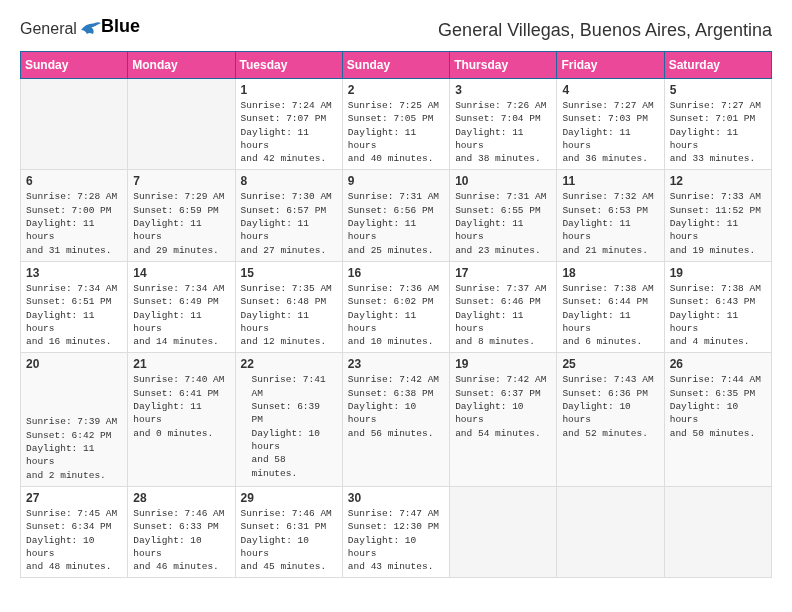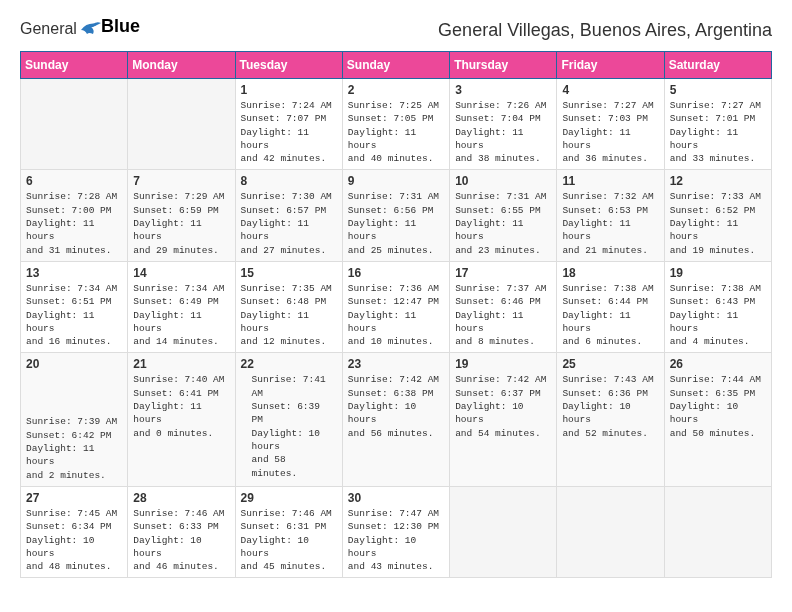--- a/index.html
+++ b/index.html
@@ -189,21 +189,21 @@
         <td>
           <span class="day-number">11</span>
           <div class="day-info" style="white-space: pre-line;">Sunrise: 7:32 AM
 Sunset: 6:53 PM
 Daylight: 11 hours
 and 21 minutes.</div>
         </td>
         <td>
           <span class="day-number">12</span>
           <div class="day-info" style="white-space: pre-line;">Sunrise: 7:33 AM
-Sunset: 6:52 PM
+Sunset: 11:52 PM
 Daylight: 11 hours
 and 19 minutes.</div>
         </td>
       </tr>
       <tr>
         <td>
           <span class="day-number">13</span>
           <div class="day-info" style="white-space: pre-line;">Sunrise: 7:34 AM
 Sunset: 6:51 PM
 Daylight: 11 hours
@@ -219,21 +219,21 @@
         <td>
           <span class="day-number">15</span>
           <div class="day-info" style="white-space: pre-line;">Sunrise: 7:35 AM
 Sunset: 6:48 PM
 Daylight: 11 hours
 and 12 minutes.</div>
         </td>
         <td>
           <span class="day-number">16</span>
           <div class="day-info" style="white-space: pre-line;">Sunrise: 7:36 AM
-Sunset: 12:47 PM
+Sunset: 6:02 PM
 Daylight: 11 hours
 and 10 minutes.</div>
         </td>
         <td>
           <span class="day-number">17</span>
           <div class="day-info" style="white-space: pre-line;">Sunrise: 7:37 AM
 Sunset: 6:46 PM
 Daylight: 11 hours
 and 8 minutes.</div>
         </td>

